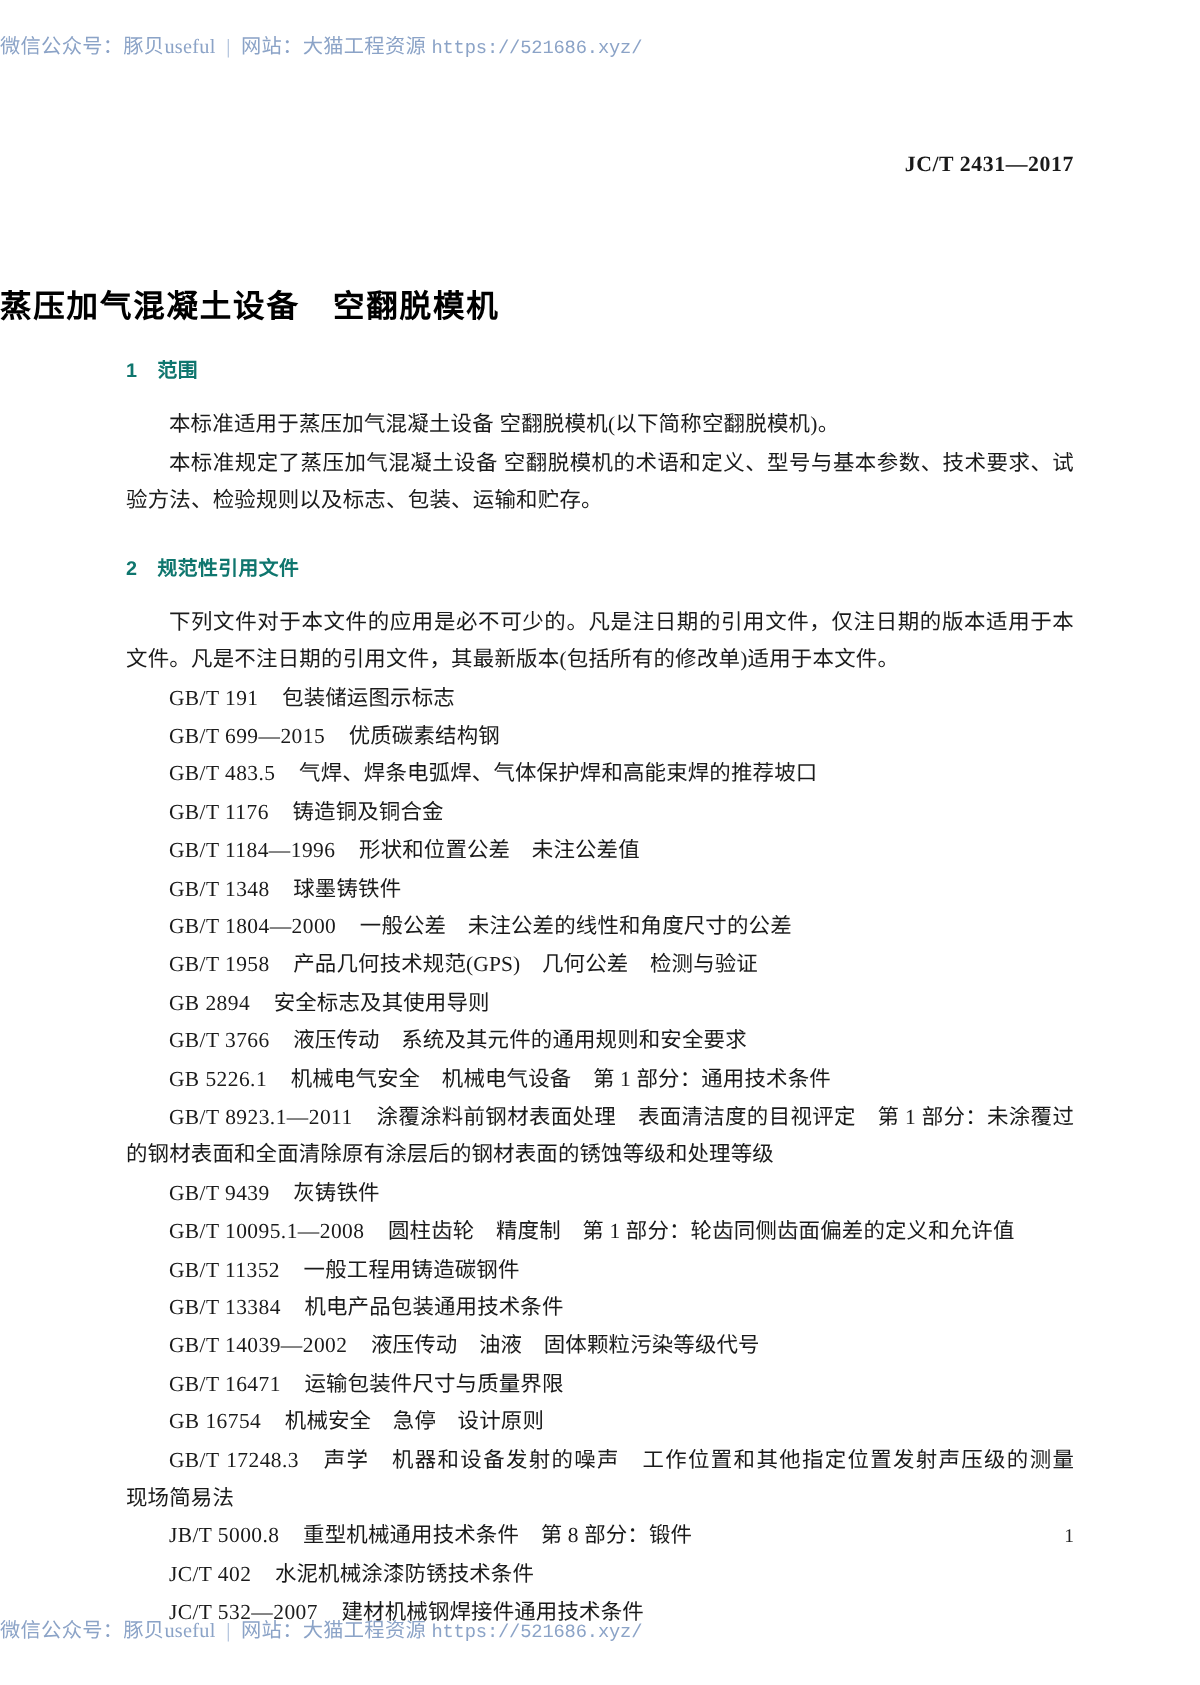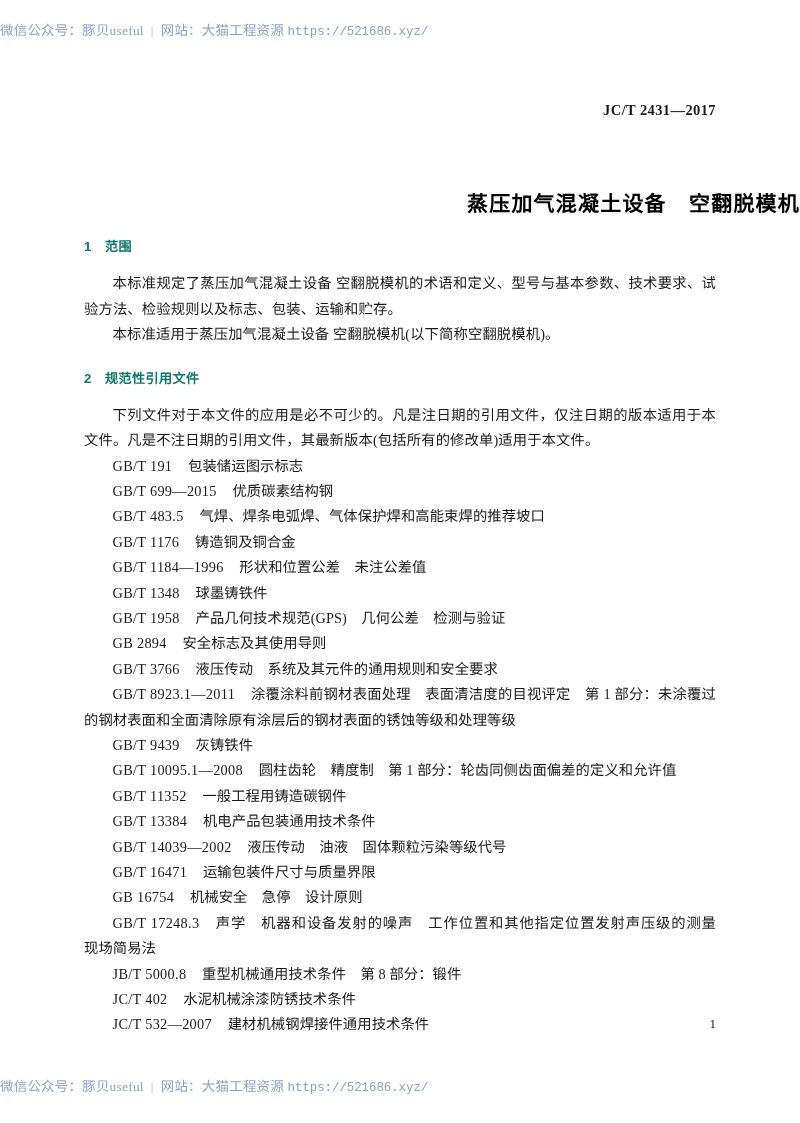--- a/index.html
+++ b/index.html
@@ -59,21 +59,21 @@
     letter-spacing: 0.4px;
     font-family: "Liberation Serif", "DejaVu Serif", serif;
   }
 
   
   .doc-title {
     position: absolute;
     top: 173px;
     left: 0;
     width: 800px;
-    text-align: right;
+    text-align: left;
     font-size: 21px;
     font-weight: bold;
     letter-spacing: 1.2px;
     font-family: "Liberation Sans", "DejaVu Sans", sans-serif;
     color: #000;
   }
 
   
   .content {
     position: absolute;
@@ -148,40 +148,42 @@
   <div class="std-number">JC/T 2431—2017</div>
 
   <h1 class="doc-title">蒸压加气混凝土设备　空翻脱模机</h1>
 
   <div class="content">
 
     <div class="section-block sec1">
       <div class="section-heading">
         <span class="sec-num">1</span><span>范围</span>
       </div>
+      <p class="body-para">本标准适用于蒸压加气混凝土设备 空翻脱模机(以下简称空翻脱模机)。</p>
       <p class="body-para">本标准规定了蒸压加气混凝土设备 空翻脱模机的术语和定义、型号与基本参数、技术要求、试验方法、检验规则以及标志、包装、运输和贮存。</p>
-      <p class="body-para">本标准适用于蒸压加气混凝土设备 空翻脱模机(以下简称空翻脱模机)。</p>
     </div>
 
     <div class="section-block sec2">
       <div class="section-heading">
         <span class="sec-num">2</span><span>规范性引用文件</span>
       </div>
       <p class="body-para">下列文件对于本文件的应用是必不可少的。凡是注日期的引用文件，仅注日期的版本适用于本文件。凡是不注日期的引用文件，其最新版本(包括所有的修改单)适用于本文件。</p>
 
       <ul class="ref-list" id="ref-list">
           <li><span class="ref-code">GB/T 191</span><span class="ref-sp">&nbsp;</span><span>包装储运图示标志</span></li>
           <li><span class="ref-code">GB/T 699—2015</span><span class="ref-sp">&nbsp;</span><span>优质碳素结构钢</span></li>
           <li><span class="ref-code">GB/T 483.5</span><span class="ref-sp">&nbsp;</span><span>气焊、焊条电弧焊、气体保护焊和高能束焊的推荐坡口</span></li>
           <li><span class="ref-code">GB/T 1176</span><span class="ref-sp">&nbsp;</span><span>铸造铜及铜合金</span></li>
           <li><span class="ref-code">GB/T 1184—1996</span><span class="ref-sp">&nbsp;</span><span>形状和位置公差　未注公差值</span></li>
           <li><span class="ref-code">GB/T 1348</span><span class="ref-sp">&nbsp;</span><span>球墨铸铁件</span></li>
+          <li><span class="ref-code">GB/T 1804—2000</span><span class="ref-sp">&nbsp;</span><span>一般公差　未注公差的线性和角度尺寸的公差</span></li>
           <li><span class="ref-code">GB/T 1958</span><span class="ref-sp">&nbsp;</span><span>产品几何技术规范(GPS)　几何公差　检测与验证</span></li>
           <li><span class="ref-code">GB 2894</span><span class="ref-sp">&nbsp;</span><span>安全标志及其使用导则</span></li>
           <li><span class="ref-code">GB/T 3766</span><span class="ref-sp">&nbsp;</span><span>液压传动　系统及其元件的通用规则和安全要求</span></li>
+          <li><span class="ref-code">GB 5226.1</span><span class="ref-sp">&nbsp;</span><span>机械电气安全　机械电气设备　第 1 部分：通用技术条件</span></li>
           <li><span class="ref-code">GB/T 8923.1—2011</span><span class="ref-sp">&nbsp;</span><span>涂覆涂料前钢材表面处理　表面清洁度的目视评定　第 1 部分：未涂覆过的钢材表面和全面清除原有涂层后的钢材表面的锈蚀等级和处理等级</span></li>
           <li><span class="ref-code">GB/T 9439</span><span class="ref-sp">&nbsp;</span><span>灰铸铁件</span></li>
           <li><span class="ref-code">GB/T 10095.1—2008</span><span class="ref-sp">&nbsp;</span><span>圆柱齿轮　精度制　第 1 部分：轮齿同侧齿面偏差的定义和允许值</span></li>
           <li><span class="ref-code">GB/T 11352</span><span class="ref-sp">&nbsp;</span><span>一般工程用铸造碳钢件</span></li>
           <li><span class="ref-code">GB/T 13384</span><span class="ref-sp">&nbsp;</span><span>机电产品包装通用技术条件</span></li>
           <li><span class="ref-code">GB/T 14039—2002</span><span class="ref-sp">&nbsp;</span><span>液压传动　油液　固体颗粒污染等级代号</span></li>
           <li><span class="ref-code">GB/T 16471</span><span class="ref-sp">&nbsp;</span><span>运输包装件尺寸与质量界限</span></li>
           <li><span class="ref-code">GB 16754</span><span class="ref-sp">&nbsp;</span><span>机械安全　急停　设计原则</span></li>
           <li><span class="ref-code">GB/T 17248.3</span><span class="ref-sp">&nbsp;</span><span>声学　机器和设备发射的噪声　工作位置和其他指定位置发射声压级的测量　现场简易法</span></li>
           <li><span class="ref-code">JB/T 5000.8</span><span class="ref-sp">&nbsp;</span><span>重型机械通用技术条件　第 8 部分：锻件</span></li>

